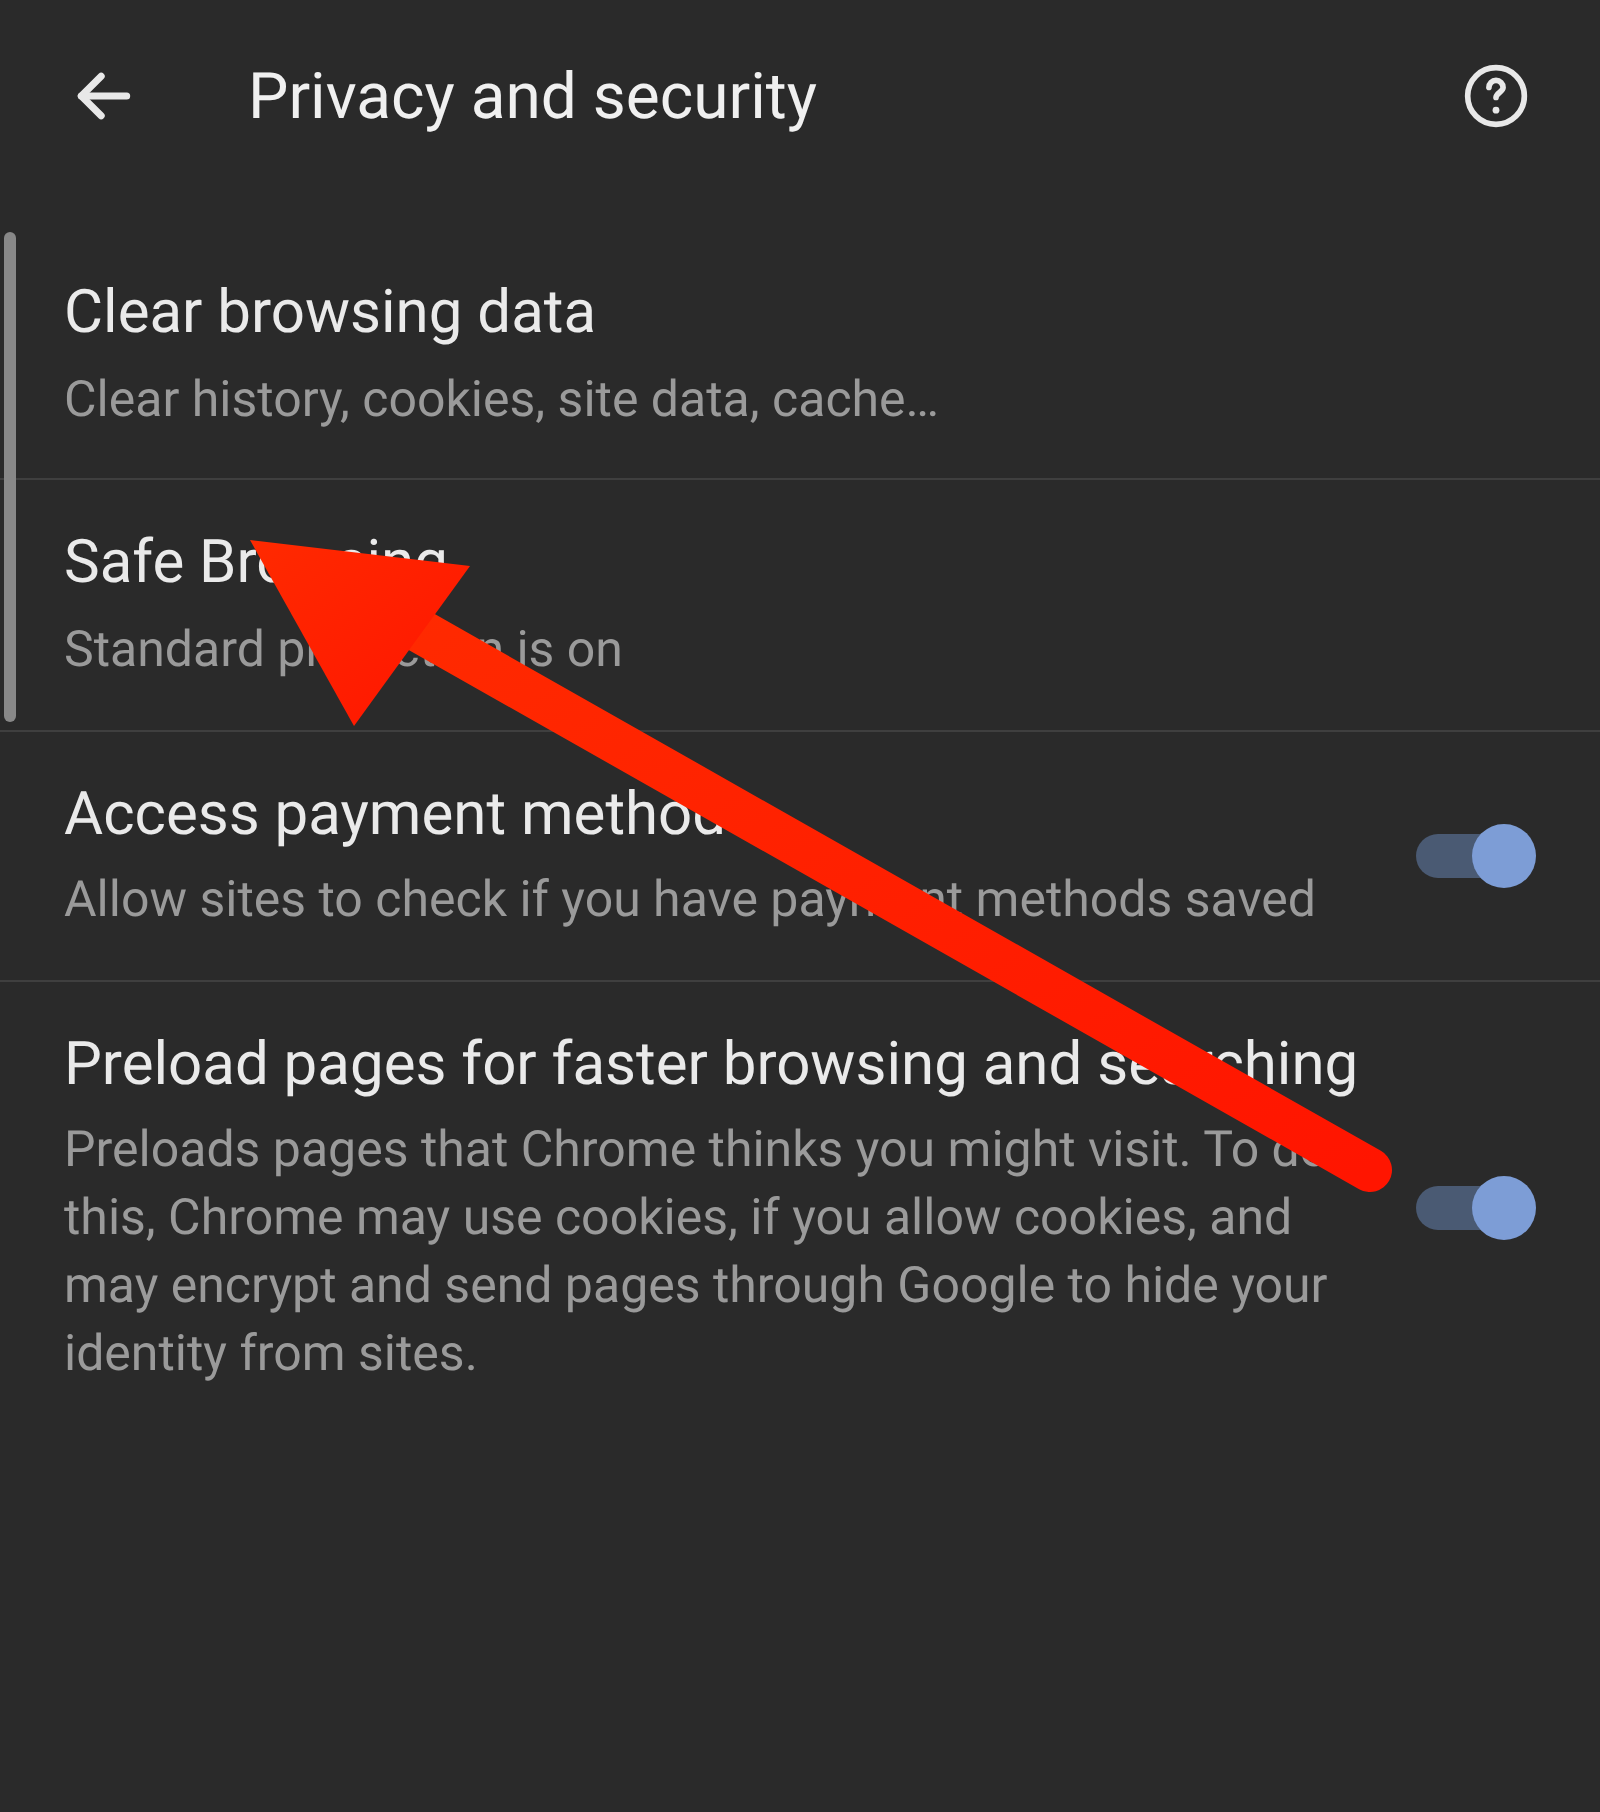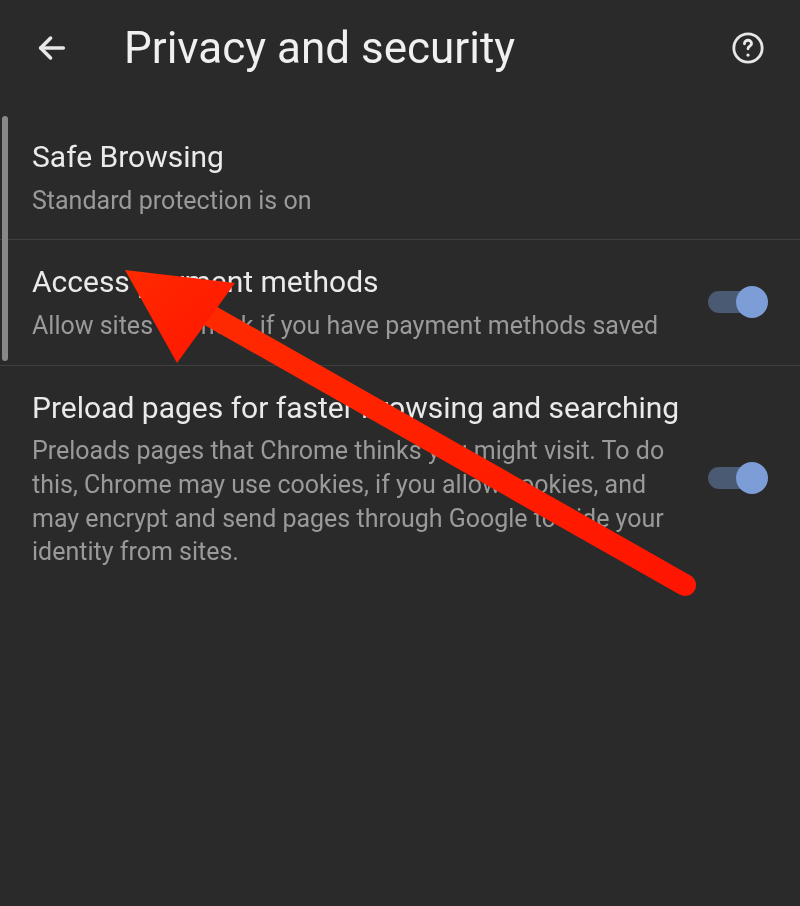--- a/index.html
+++ b/index.html
@@ -25,21 +25,21 @@
     .back-btn {
       width: 44px;
       height: 44px;
       display: flex;
       align-items: center;
       justify-content: center;
       cursor: pointer;
       margin-right: 50px;
     }
     .title {
-      font-size: 44px;
+      font-size: 32px;
       font-weight: 400;
       color: #f0f0f0;
       flex: 1;
     }
     .help-btn {
       width: 44px;
       height: 44px;
       display: flex;
       align-items: center;
       justify-content: center;
@@ -132,20 +132,26 @@
       <path d="M9.5 9a2.5 2.5 0 0 1 5 0c0 1.5-2.5 2-2.5 3.5" fill="none" stroke="#e8e8e8" stroke-width="2" stroke-linecap="round"></path>
       <circle cx="12" cy="17" r="1.2" fill="#e8e8e8"></circle>
     </svg>
   </div>
 </div>
 
 <div class="scroll-hint"></div>
 
 <div class="content">
 
+  <div class="item">
+    <div class="item-text">
+      <div class="item-title">Clear browsing data</div>
+      <div class="item-desc">Clear history, cookies, site data, cache…</div>
+    </div>
+  </div>
 
   <div class="item">
     <div class="item-text">
       <div class="item-title">Safe Browsing</div>
       <div class="item-desc">Standard protection is on</div>
     </div>
   </div>
 
   <div class="item">
     <div class="item-text">

